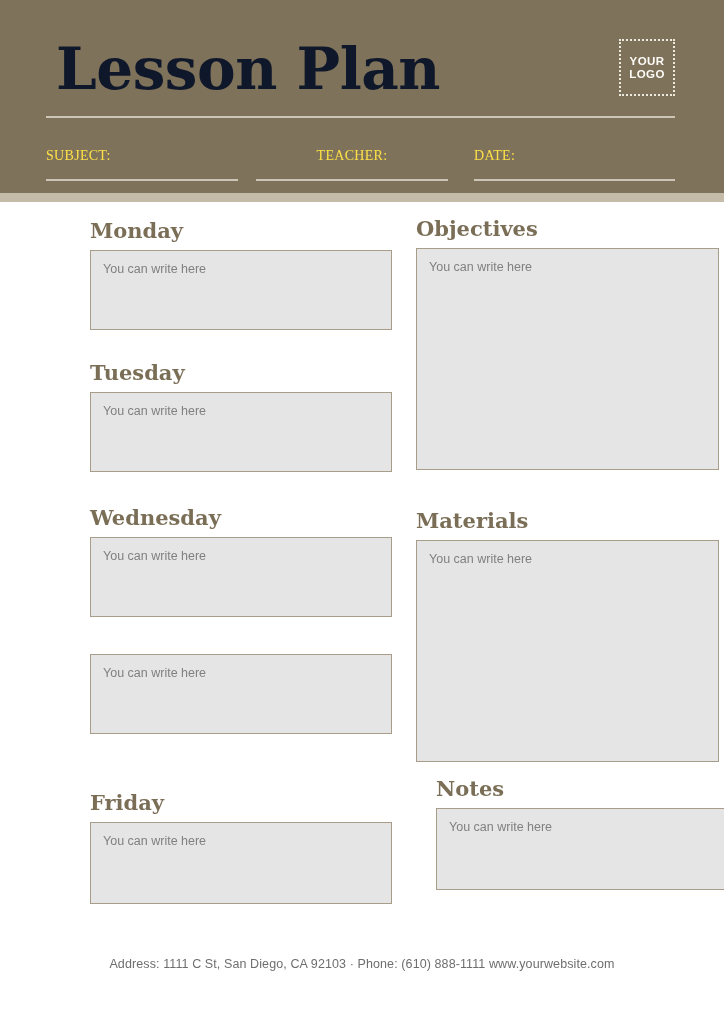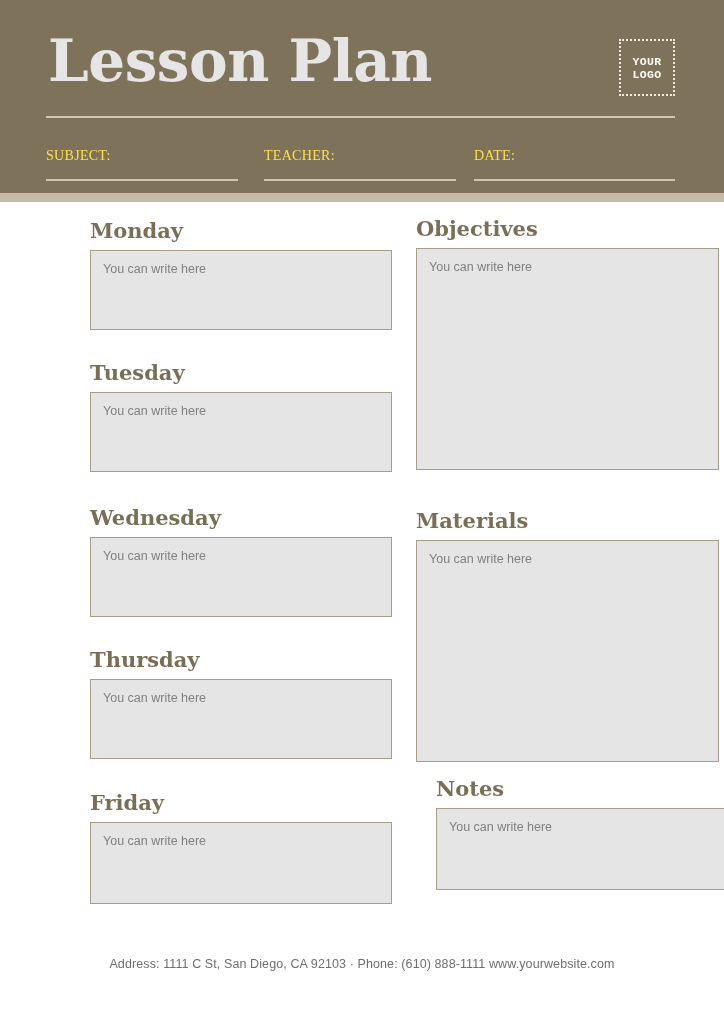--- a/index.html
+++ b/index.html
@@ -39,45 +39,45 @@
     top: 193px;
     width: 724px;
     height: 9px;
     background: #c4bca8;
   }
 
   .title {
     position: absolute;
     left: 44px;
     top: 24px;
-    margin: 4px;
+    margin: 12px;
     font-family: "DejaVu Serif", "Liberation Serif", serif;
     font-weight: 700;
     font-size: 58px;
     line-height: 66px;
     letter-spacing: -0.5px;
-    color: #e5e5e5;
+    color: #0f172a;
     white-space: nowrap;
   }
 
   .logo-box {
     position: absolute;
     left: 619px;
     top: 39px;
     width: 56px;
     height: 57px;
     border: 2px dotted #efeade;
     box-sizing: border-box;
     display: flex;
     flex-direction: column;
     align-items: center;
     justify-content: center;
   }
   .logo-line {
-    font-family: Liberation Mono, monospace;
+    font-family: Liberation Sans, sans-serif;
     font-weight: 700;
     font-size: 11.5px;
     line-height: 13px;
     letter-spacing: 0.4px;
     color: #fdfcf8;
   }
 
   .header-rule {
     position: absolute;
     left: 46px;
@@ -103,21 +103,21 @@
   }
   .field-rule {
     position: absolute;
     left: 0;
     bottom: 0;
     height: 2px;
     background: #cdc6b6;
     width: 100%;
   }
   .field-subject { left: 46px;  width: 192px; }
-  .field-teacher { left: 264px; width: 192px; }
+  .field-teacher { left: 256px; width: 192px; text-align: center; }
   .field-date    { left: 474px; width: 201px; }
 
   
   .body-area {
     position: absolute;
     left: 0;
     top: 202px;
     width: 724px;
     height: 822px;
   }
@@ -239,21 +239,20 @@
     </div>
 
     <div class="section col-left sec-wednesday">
       <h2 class="section-title">Wednesday</h2>
       <div class="write-box box-h-day">
         <span class="write-box-text">You can write here</span>
       </div>
     </div>
 
     <div class="section col-left sec-thursday">
-      <h2 class="section-title">Thursday</h2>
       <div class="write-box box-h-day">
         <span class="write-box-text">You can write here</span>
       </div>
     </div>
 
     <div class="section col-left sec-friday">
       <h2 class="section-title">Friday</h2>
       <div class="write-box box-h-notes">
         <span class="write-box-text">You can write here</span>
       </div>

